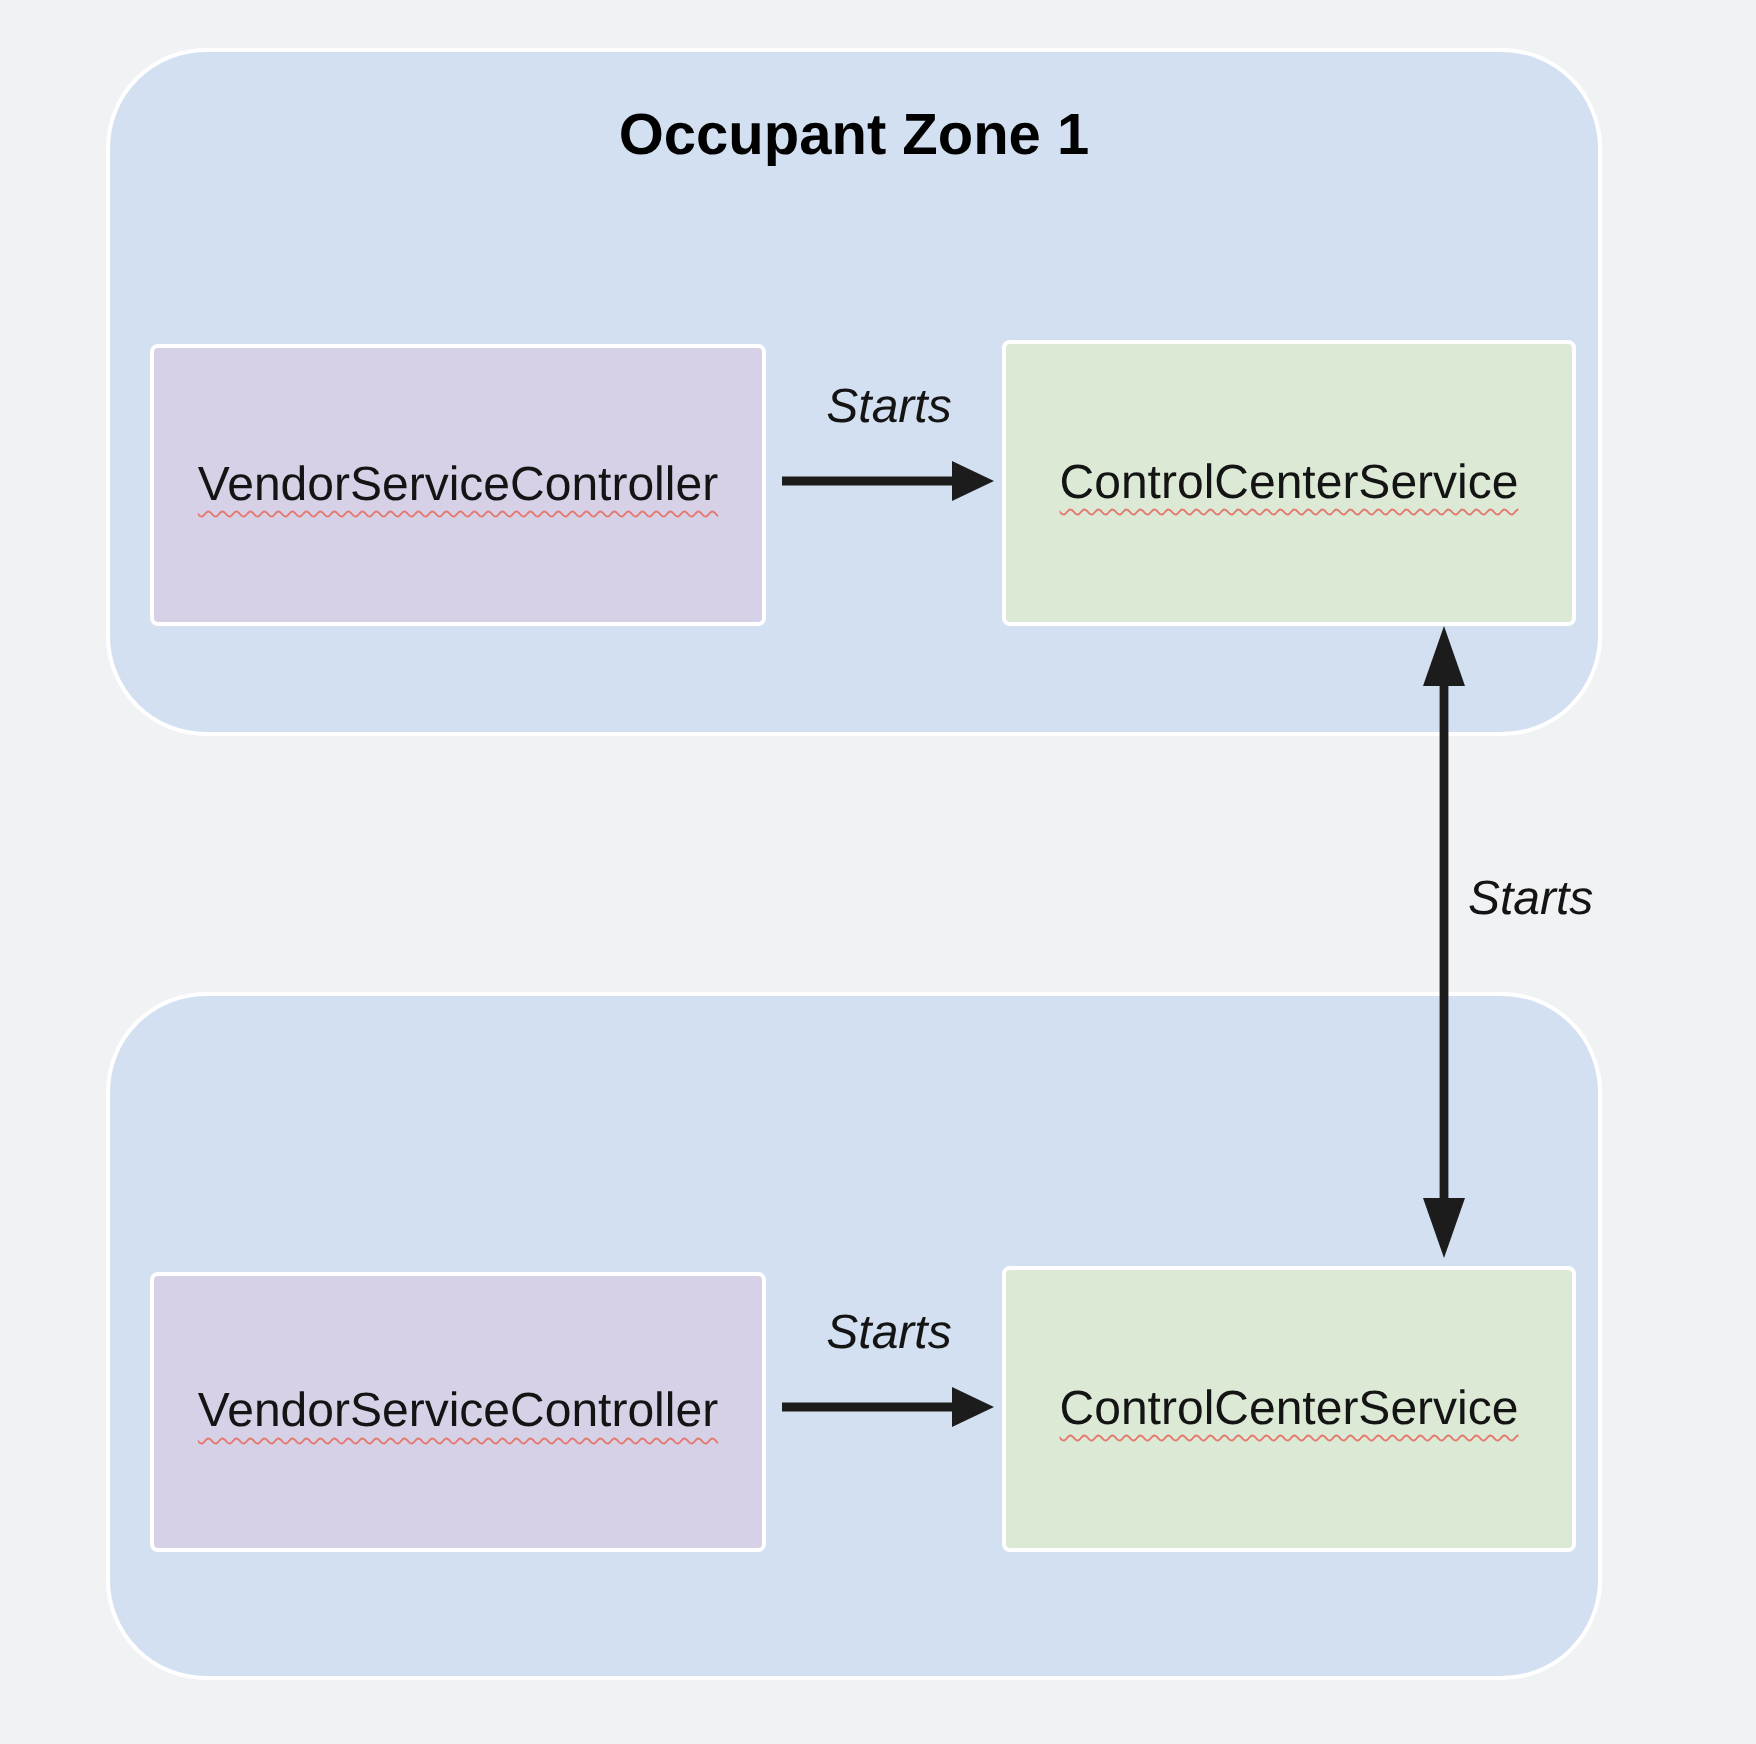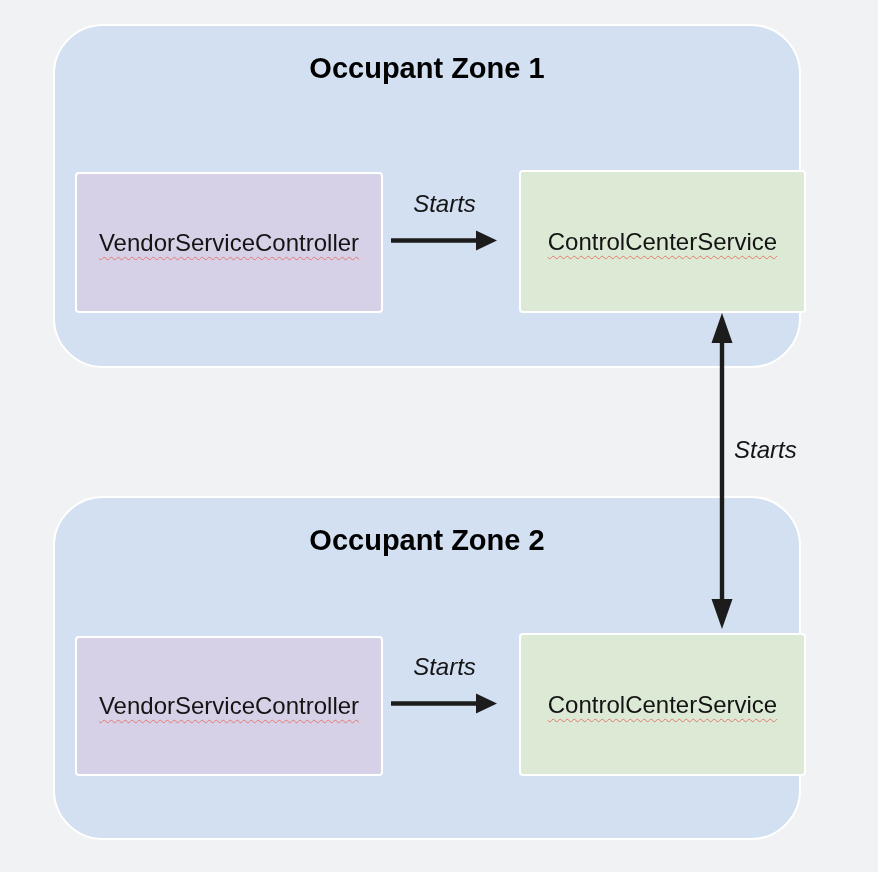--- a/index.html
+++ b/index.html
@@ -62,21 +62,21 @@
     justify-content: center;
     font-size: 24px;
     white-space: nowrap;
   }
   .node-vendor {
     left: 20px;
     width: 308px;
     background: var(--vendor-fill);
   }
   .node-control {
-    left: 464px;
+    left: 446px;
     width: 287px;
     background: var(--control-fill);
   }
   .zone-1 .node-vendor { top: 146px; height: 141px; }
   .zone-1 .node-control { top: 144px; height: 143px; }
   .zone-2 .node-vendor { top: 138px; height: 140px; }
   .zone-2 .node-control { top: 135px; height: 143px; }
   .node-label {
     text-decoration-line: underline;
     text-decoration-style: wavy;
@@ -112,21 +112,20 @@
     <h2 class="zone-title">Occupant Zone 1</h2>
     <div class="node node-vendor">
       <span class="node-label">VendorServiceController</span>
     </div>
     <div class="node node-control">
       <span class="node-label">ControlCenterService</span>
     </div>
   </section>
 
   <section class="zone zone-2">
-    <h2 class="zone-title">Occupant Zone 2</h2>
     <div class="node node-vendor">
       <span class="node-label">VendorServiceController</span>
     </div>
     <div class="node node-control">
       <span class="node-label">ControlCenterService</span>
     </div>
   </section>
 
   <div class="edge-label edge-label-starts-1">Starts</div>
   <div class="edge-label edge-label-starts-2">Starts</div>

